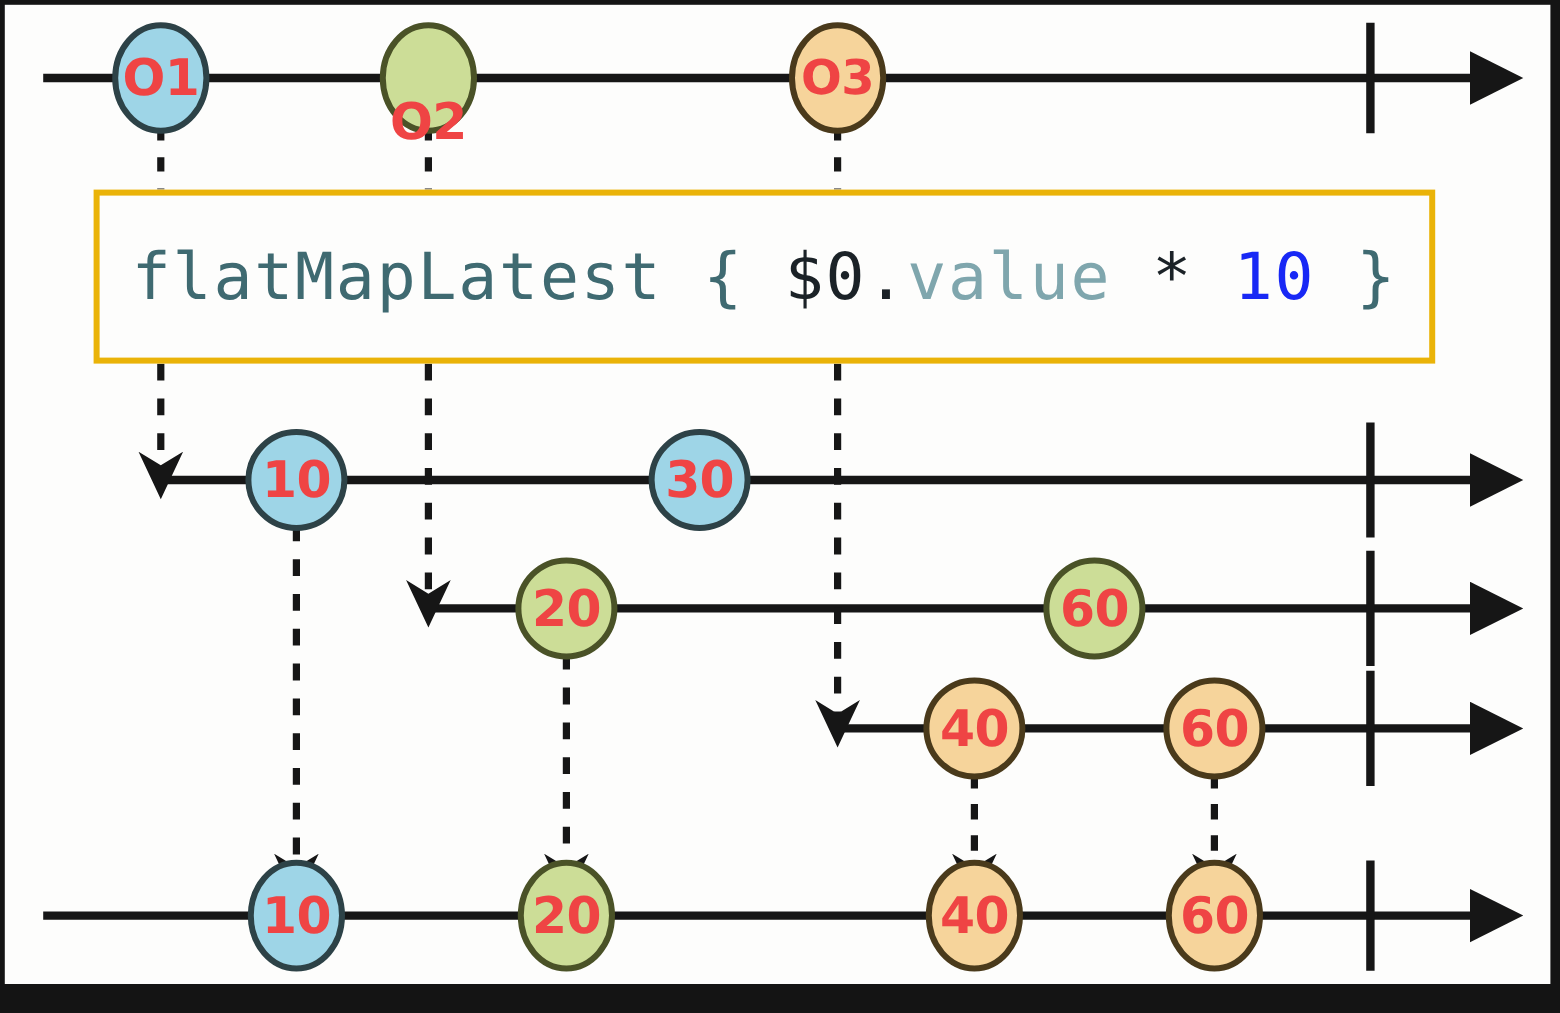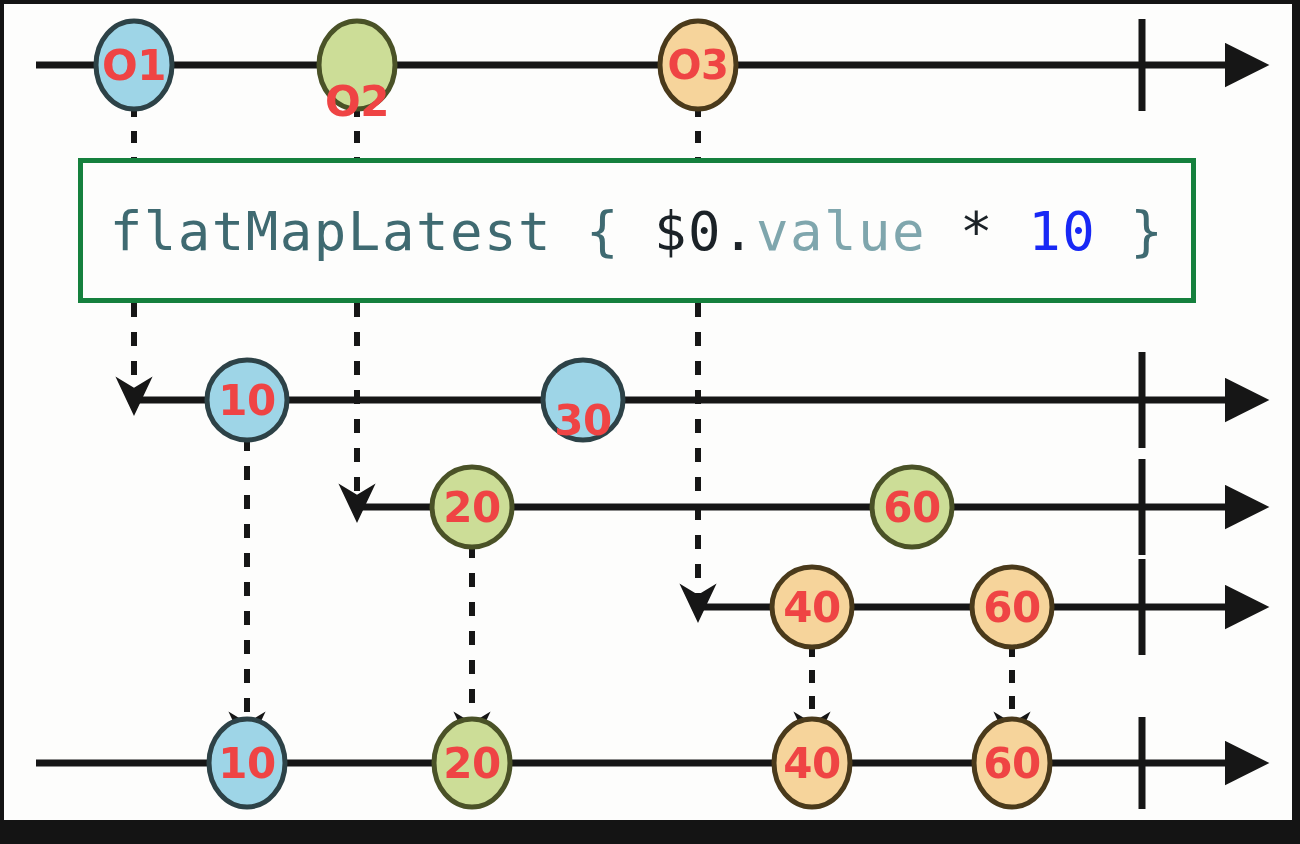--- a/index.html
+++ b/index.html
@@ -52,21 +52,21 @@
     font-weight: 500;
     letter-spacing: 1.5px;
     white-space: nowrap;
   }
   #op-box {
     position: absolute;
     left: 74px;
     top: 154px;
     width: 1118px;
     height: 145px;
-    border: 5px solid #15803d;
+    border: 5px solid #eab308;
     background: #fdfdfc;
     box-sizing: border-box;
   }
   .tok { display: inline; }
 </style>
 </head>
 <body>
 
 <div id="frame">
   <div id="canvas">
@@ -129,21 +129,21 @@
       <div class="op-code">
         <span class="tok" style="color: rgb(63, 106, 113);">flatMapLatest</span><span>&nbsp;</span><span class="tok" style="color: rgb(63, 106, 113);">{</span><span>&nbsp;</span><span class="tok" style="color: rgb(27, 34, 39);">$0</span><span class="tok" style="color: rgb(27, 34, 39);">.</span><span class="tok" style="color: rgb(127, 166, 173);">value</span><span>&nbsp;</span><span class="tok" style="color: rgb(27, 34, 39);">*</span><span>&nbsp;</span><span class="tok" style="color: rgb(24, 40, 245);">10</span><span>&nbsp;</span><span class="tok" style="color: rgb(63, 106, 113);">}</span>
       </div>
     </div>
 
     <div id="labels">
         <div class="marble-label" style="left: 130px; top: 61px; font-size: 42px;">O1</div>
         <div class="marble-label" style="left: 353px; top: 61px; font-size: 42px; margin-top: 36px;">O2</div>
         <div class="marble-label" style="left: 694px; top: 61px; font-size: 40px;">O3</div>
         <div class="marble-label" style="left: 243px; top: 396px; font-size: 42px;">10</div>
-        <div class="marble-label" style="left: 579px; top: 416px; font-size: 42px;">30</div>
+        <div class="marble-label" style="left: 579px; top: 396px; font-size: 42px;">30</div>
         <div class="marble-label" style="left: 468px; top: 503px; font-size: 42px;">20</div>
         <div class="marble-label" style="left: 908px; top: 503px; font-size: 42px;">60</div>
         <div class="marble-label" style="left: 808px; top: 603px; font-size: 42px;">40</div>
         <div class="marble-label" style="left: 1008px; top: 603px; font-size: 42px;">60</div>
         <div class="marble-label" style="left: 243px; top: 759px; font-size: 42px;">10</div>
         <div class="marble-label" style="left: 468px; top: 759px; font-size: 42px;">20</div>
         <div class="marble-label" style="left: 808px; top: 759px; font-size: 42px;">40</div>
         <div class="marble-label" style="left: 1008px; top: 759px; font-size: 42px;">60</div>
       </div>
   </div>

